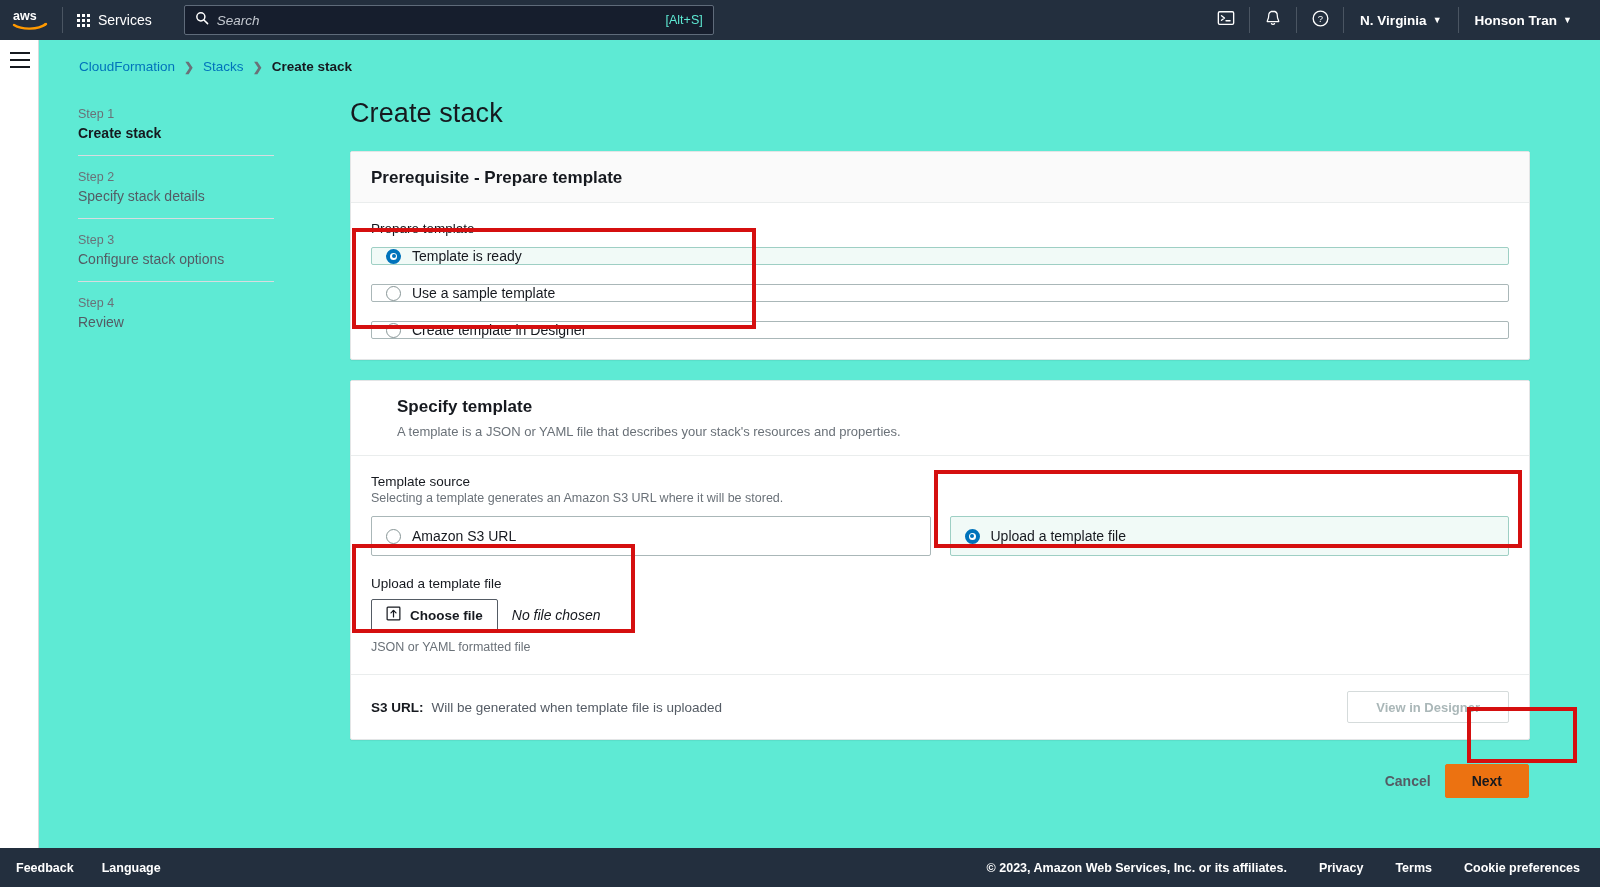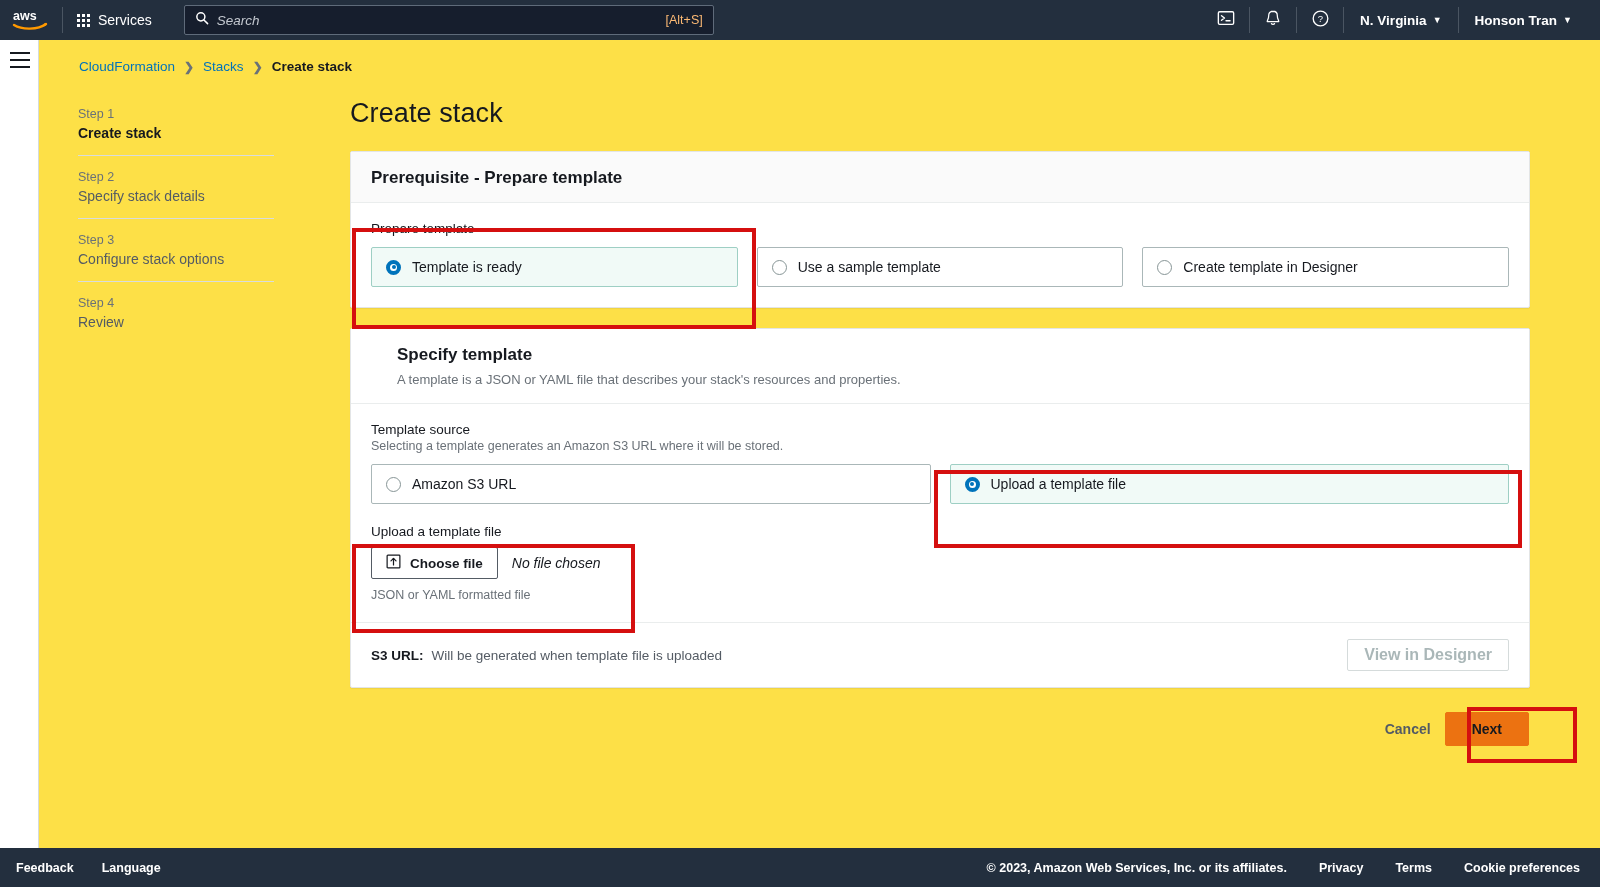--- a/index.html
+++ b/index.html
@@ -49,21 +49,21 @@
     border-radius: 2px;
     display: flex; align-items: center;
     padding: 0 10px;
     position: relative;
   }
   .searchbar .search-ico { margin-right: 8px; flex: none; }
   .searchbar .ph {
     font-style: italic; color: #c3c8cf; font-size: 13.5px;
     flex: 1;
   }
-  .searchbar .kbd { font-size: 12.5px; color: #fdba74; }
+  .searchbar .kbd { font-size: 12.5px; color: #5eead4; }
   .nav-right {
     margin-left: auto; display: flex; align-items: center; height: 40px;
     padding-right: 14px;
   }
   .nav-icon-btn {
     width: 42px; height: 40px;
     display: flex; align-items: center; justify-content: center;
     cursor: pointer;
   }
   .nav-text-btn {
@@ -86,21 +86,21 @@
     width: 20px; height: 16px;
     display: flex; flex-direction: column; justify-content: space-between;
     cursor: pointer;
   }
   .hamburger i { display:block; height: 2px; background: #16191f; width: 100%; }
 
   
   .page {
     position: absolute; top: 40px; left: 39px;
     width: 1561px; height: 808px;
-    background: #fde047;
+    background: #5eead4;
     overflow: hidden;
   }
   .breadcrumb {
     position: absolute; top: 19px; left: 40px;
     display: flex; align-items: center; gap: 9px;
     font-size: 13.5px;
   }
   .breadcrumb a { color: #0073bb; text-decoration: none; cursor: pointer; }
   .breadcrumb .sep { color: #6a7178; font-size: 12px; font-weight: bold; }
   .breadcrumb .cur { color: #16191f; font-weight: bold; }
@@ -137,21 +137,21 @@
     background: #fafafa;
   }
   .card-head.plain { background: #ffffff; border-bottom: 1px solid #eaeded; padding-left: 46px; }
   .card-title { font-size: 17px; font-weight: bold; color: #16191f; }
   .card-sub { font-size: 13px; color: #6a7178; margin-top: 6px; line-height: 1.4; }
   .card-body { padding: 18px 20px 20px 20px; }
 
   .field-label { font-size: 13.5px; color: #16191f; }
   .field-desc { font-size: 12.5px; color: #6a7178; margin-top: 2px; line-height: 1.35; }
 
-  .tile-row { display: flex; gap: 19px; margin-top: 11px; }
+  .tile-row { display: flex; gap: 19px; margin-top: 11px; flex-direction: column; }
   .tile {
     flex: 1;
     height: 40px;
     border: 1px solid #aab7b8;
     border-radius: 2px;
     background: #ffffff;
     display: flex; align-items: center;
     padding: 0 14px;
     cursor: pointer;
     font-size: 14px; color: #16191f;
@@ -200,24 +200,24 @@
   .s3-footer {
     border-top: 1px solid #eaeded;
     padding: 16px 20px;
     display: flex; align-items: center;
     min-height: 60px;
   }
   .s3-url-lbl { font-size: 13.5px; font-weight: bold; color: #16191f; margin-right: 8px;}
   .s3-url-val { font-size: 13.5px; color: #545b64; }
   .designer-btn {
     margin-left: auto;
-    height: 32px; padding: 0 16px;
+    height: 32px; padding: 0 28px;
     border: 1px solid #d5dbdb; border-radius: 2px;
     background: #ffffff; color: #aab7b8;
-    font-size: 16px; font-weight: bold;
+    font-size: 13px; font-weight: bold;
     display: flex; align-items: center;
     cursor: default;
     font-family: "Liberation Sans", sans-serif;
   }
 
   .actions {
     display: flex; align-items: center; justify-content: flex-end;
     gap: 8px; margin-top: 24px; padding-right: 1px;
   }
   .cancel-btn {

